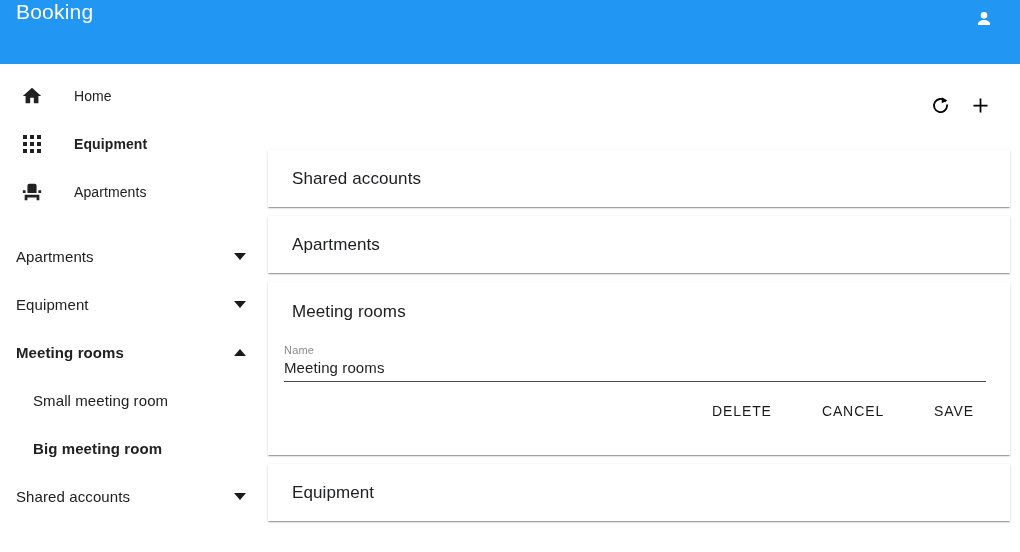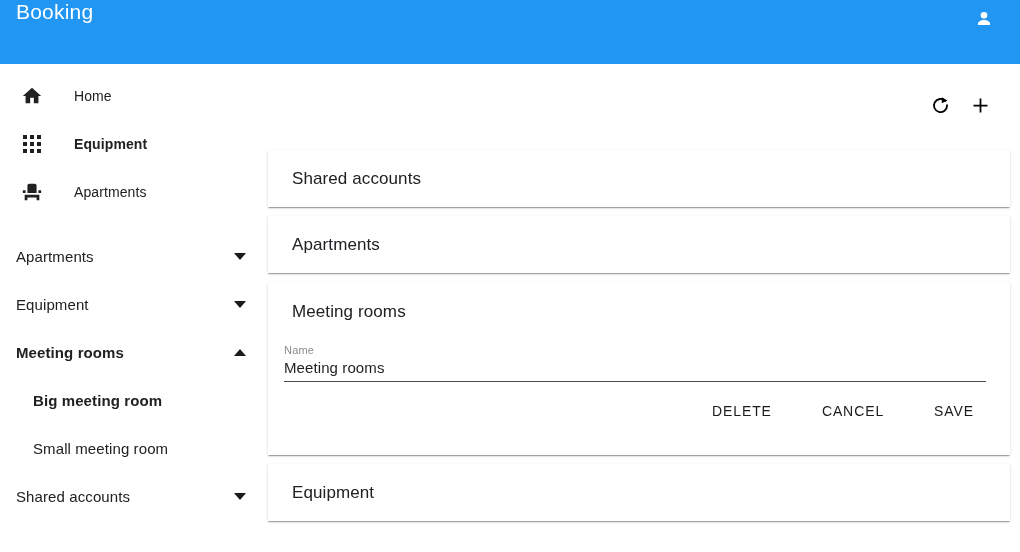--- a/index.html
+++ b/index.html
@@ -303,25 +303,25 @@
         <span class="cat-label">Equipment</span>
         <span class="tri down"></span>
       </div>
 
       <div class="cat-row">
         <span class="cat-label active">Meeting rooms</span>
         <span class="tri up"></span>
       </div>
 
       <div class="sub-row">
+        <span class="sub-label">Small meeting room</span>
+      </div>
+
+      <div class="sub-row">
         <span class="sub-label active">Big meeting room</span>
-      </div>
-
-      <div class="sub-row">
-        <span class="sub-label">Small meeting room</span>
       </div>
 
       <div class="cat-row">
         <span class="cat-label">Shared accounts</span>
         <span class="tri down"></span>
       </div>
 
     </nav>
 
     <main class="content">

